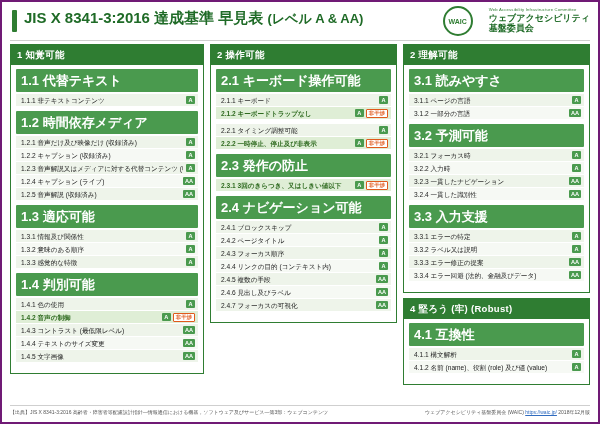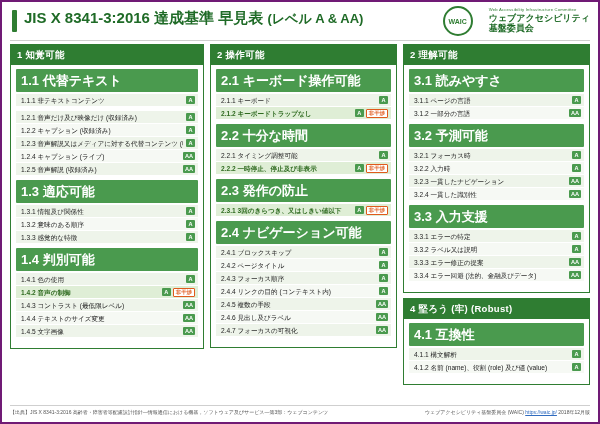--- a/index.html
+++ b/index.html
@@ -156,20 +156,21 @@
             <div class="gl">
               <div class="gl-title">1.1 代替テキスト</div>
               <div class="row">
                 <div class="row-label">1.1.1 非テキストコンテンツ</div>
                 <div class="badges">
                   <span class="badge">A</span>
                 </div>
               </div>
             </div>
             <div class="gl">
+              <div class="gl-title">1.2 時間依存メディア</div>
               <div class="row">
                 <div class="row-label">1.2.1 音声だけ及び映像だけ (収録済み)</div>
                 <div class="badges">
                   <span class="badge">A</span>
                 </div>
               </div>
               <div class="row alt">
                 <div class="row-label">1.2.2 キャプション (収録済み)</div>
                 <div class="badges">
                   <span class="badge">A</span>
@@ -266,21 +267,20 @@
               </div>
               <div class="row alt hl">
                 <div class="row-label">2.1.2 キーボードトラップなし</div>
                 <div class="badges">
                   <span class="badge">A</span>
                   <span class="badge na">非干渉</span>
                 </div>
               </div>
             </div>
             <div class="gl">
-              <div class="gl-title">2.2 十分な時間</div>
               <div class="row">
                 <div class="row-label">2.2.1 タイミング調整可能</div>
                 <div class="badges">
                   <span class="badge">A</span>
                 </div>
               </div>
               <div class="row alt hl">
                 <div class="row-label">2.2.2 一時停止、停止及び非表示</div>
                 <div class="badges">
                   <span class="badge">A</span>

